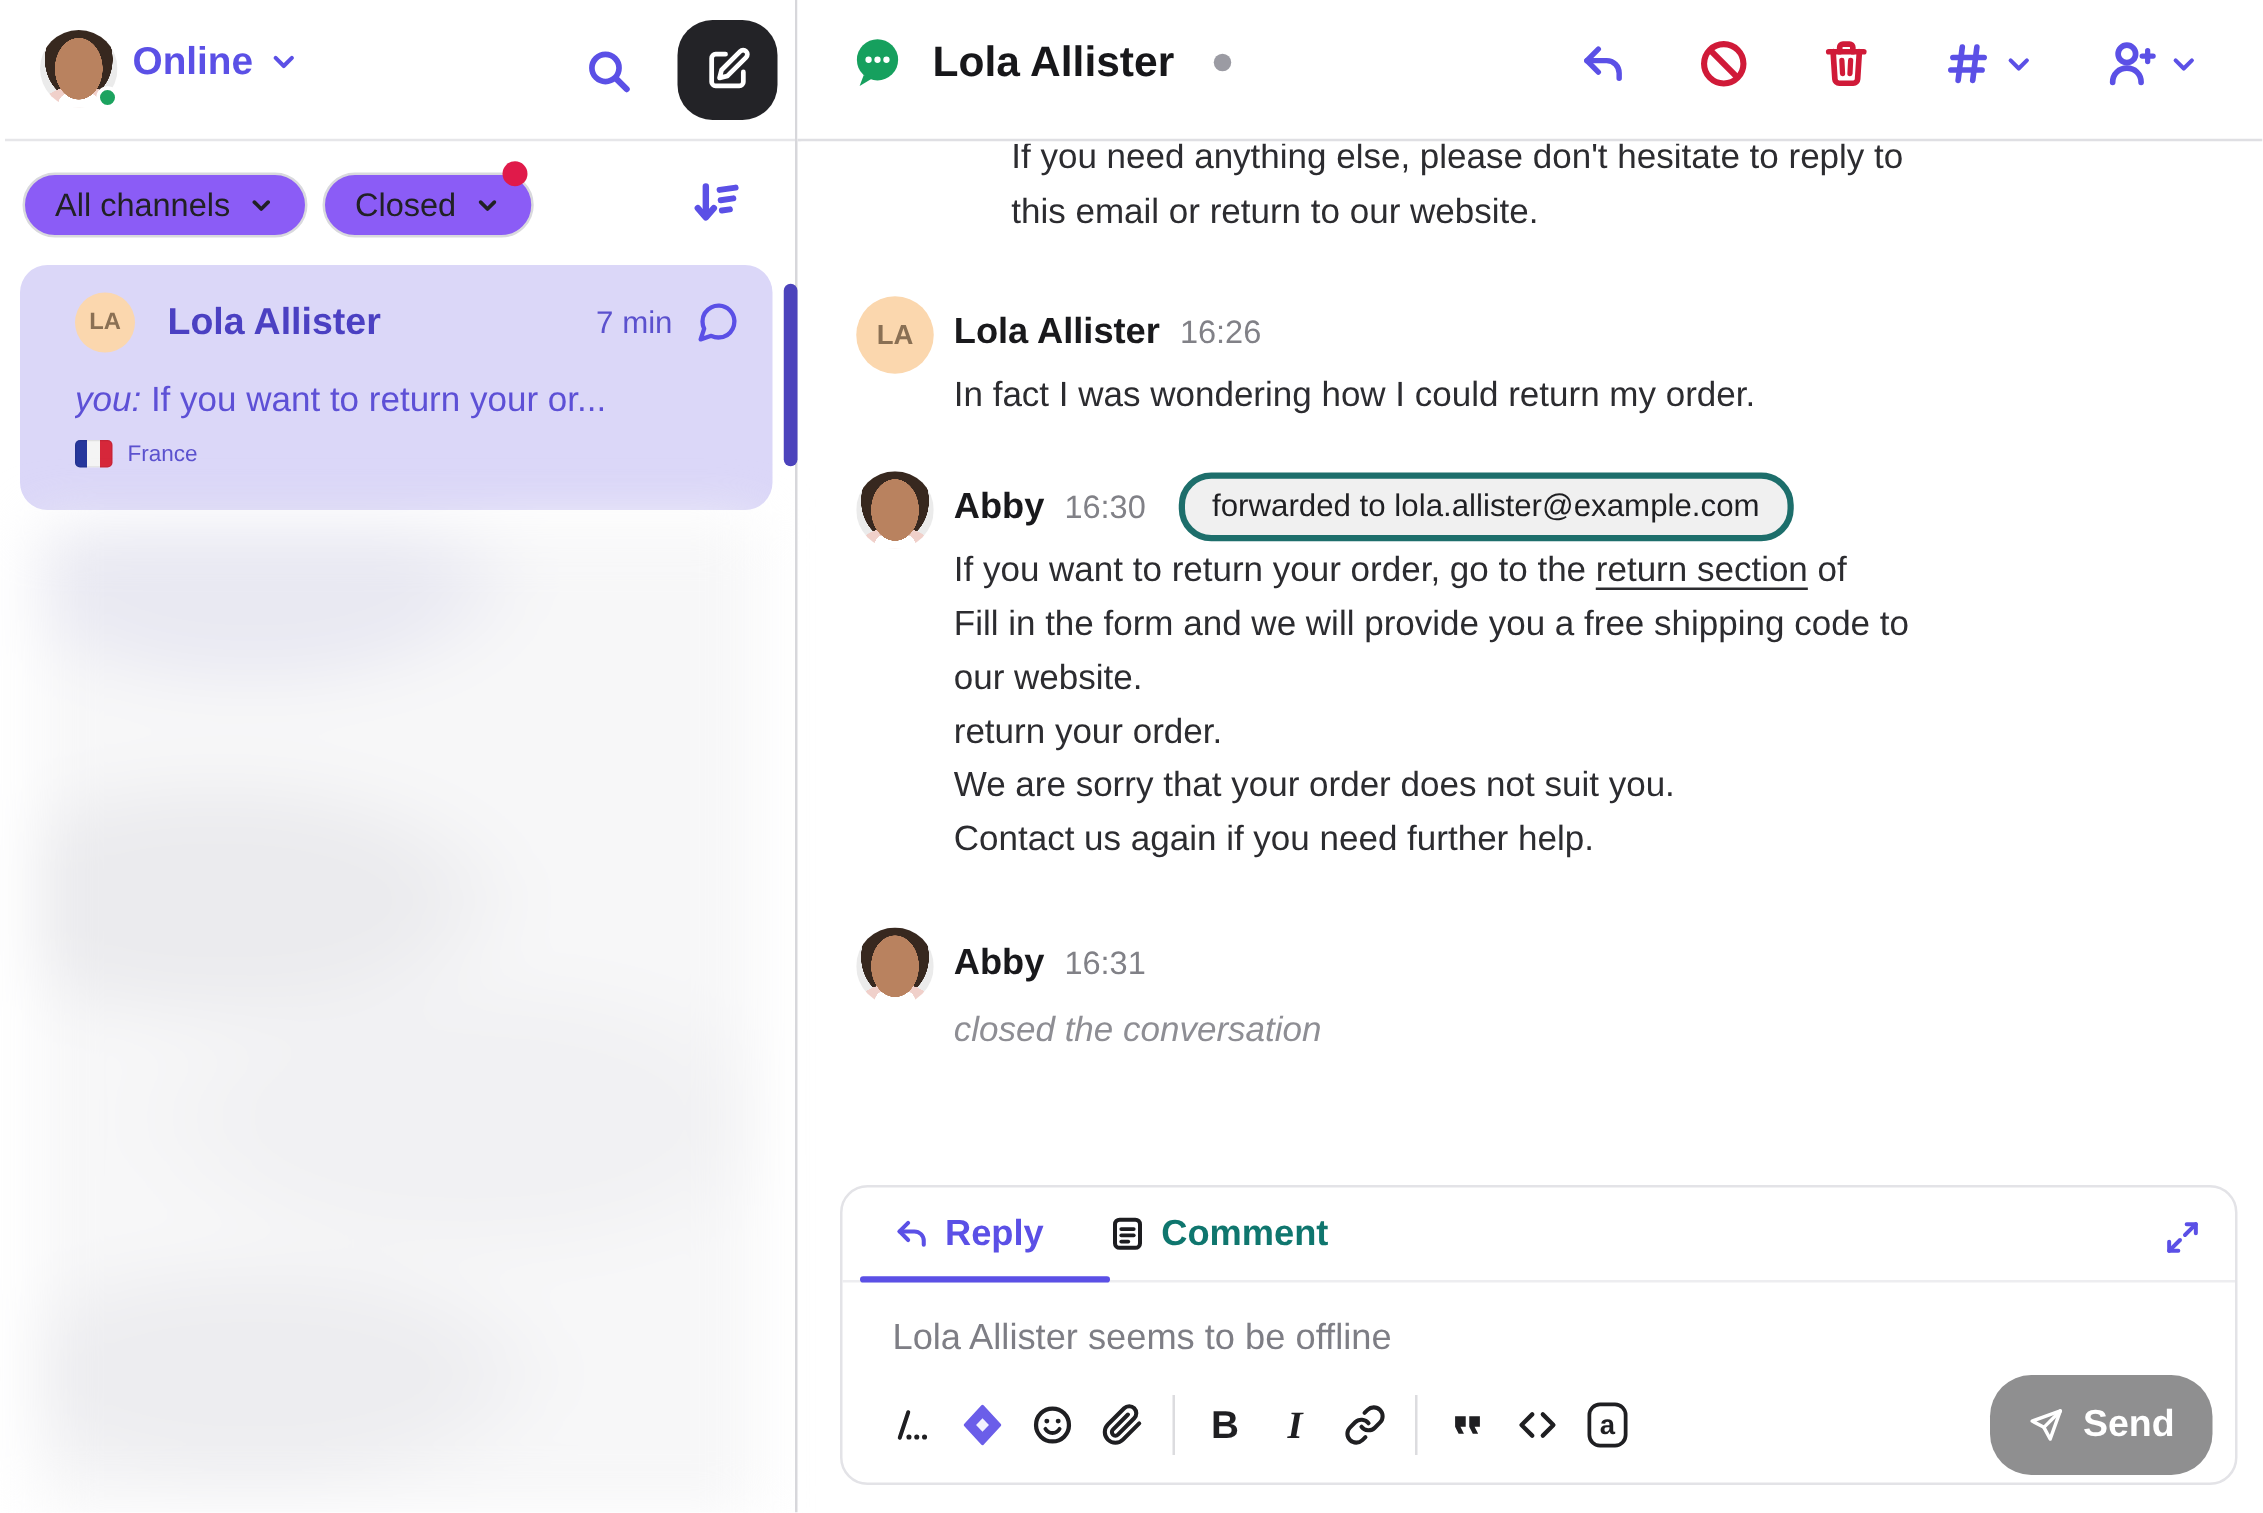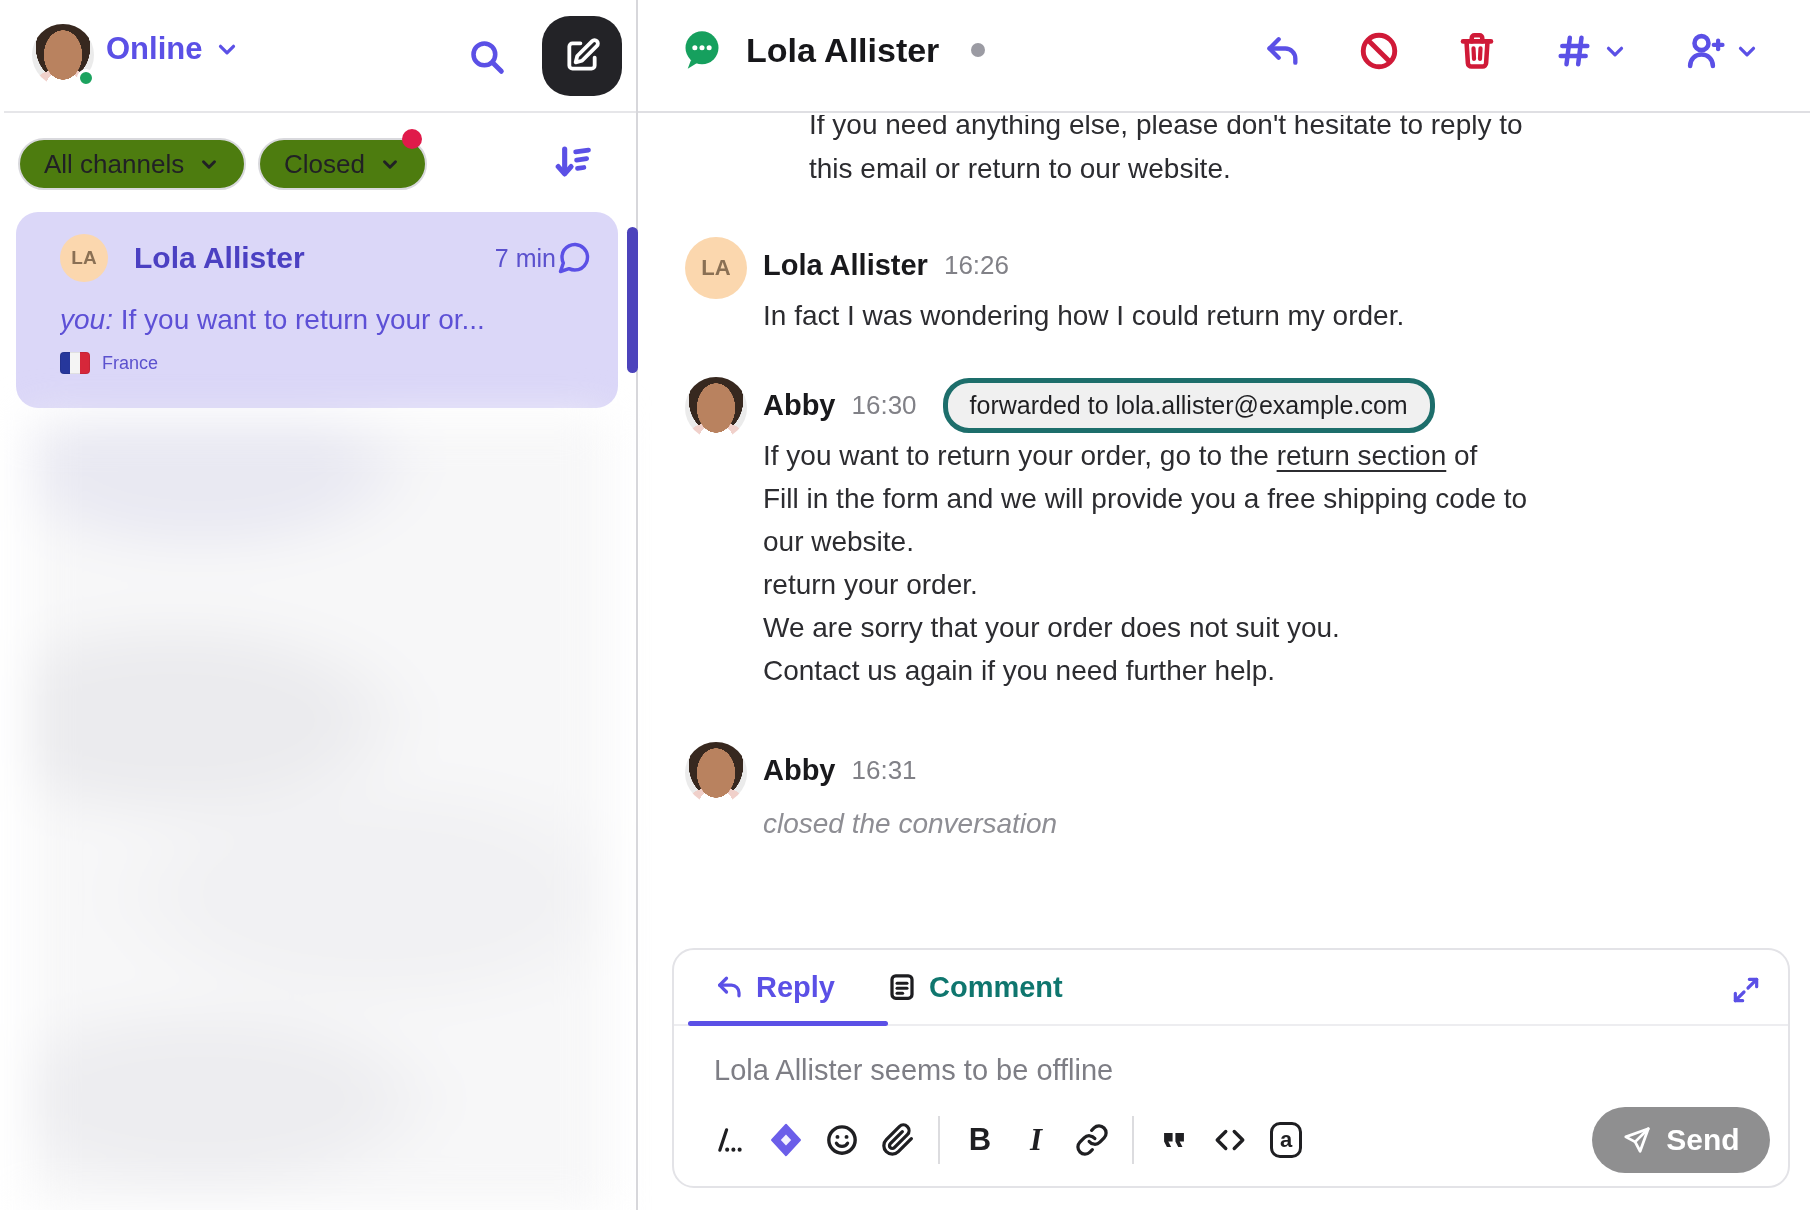--- a/index.html
+++ b/index.html
@@ -26,35 +26,35 @@
                 border-radius:50%; background:#1ca35f; border:3px solid #fff; }
   .sb-status { position:absolute; left:102px; top:31px; display:flex; align-items:center; gap:12px;
                color:#5b50e6; font-size:31px; font-weight:700; cursor:pointer; }
   .sb-search { position:absolute; left:462px; top:36px; width:42px; height:42px; }
   .compose-btn { position:absolute; left:538px; top:16px; width:80px; height:80px;
                  background:#232327; border-radius:28px; display:flex; align-items:center;
                  justify-content:center; }
 
   .filters { position:absolute; left:0; top:113px; width:637px; height:100px; }
   .pill { position:absolute; top:25px; height:52px; border:2px solid #d9d9dd; border-radius:27px;
-          background:#4d7c0f; display:flex; align-items:center; gap:14px; padding:0 24px;
+          background:#8b5cf6; display:flex; align-items:center; gap:14px; padding:0 24px;
           font-size:26px; color:#212125; font-weight:500; }
   .pill-channels { left:18px; }
   .pill-state { left:258px; }
   .red-dot { position:absolute; left:402px; top:16px; width:20px; height:20px; border-radius:50%;
              background:#e01a4a; }
   .sort-btn { position:absolute; left:550px; top:27px; width:44px; height:44px; }
 
   .conv-item { position:absolute; left:16px; top:212px; width:602px; height:196px;
                background:#dbd7f8; border-radius:22px; padding:22px 26px 0 44px; }
   .conv-row1 { display:flex; align-items:center; }
   .conv-la { width:48px; height:48px; border-radius:50%; background:#fbd7ae; color:#8a7054;
              font-size:19px; font-weight:700; display:flex; align-items:center; justify-content:center; }
   .conv-name { margin-left:26px; font-size:30px; font-weight:600; color:#4b40c2; }
-  .conv-right { margin-left:auto; display:flex; align-items:center; }
+  .conv-right { margin-left:auto; display:flex; align-items:center; gap:18px; }
   .conv-time { font-size:25px; color:#5b51ce; }
   .conv-preview { margin-top:22px; font-size:28px; color:#5d50d6; white-space:nowrap; overflow:hidden; }
   .conv-preview .you { font-style:italic; }
   .conv-meta { margin-top:16px; display:flex; align-items:center; gap:12px; }
   .flag-fr { width:30px; height:22px; border-radius:4px;
              background:linear-gradient(90deg,#26379c 0 33%,#f4f4f4 33% 66%,#d6273a 66% 100%);
              box-shadow:0 0 0 1px rgba(0,0,0,.08) inset; }
   .conv-country { font-size:18px; color:#5b51ce; }
   .active-bar { position:absolute; left:627px; top:227px; width:11px; height:146px;
                 border-radius:6px; background:#4c43bc; z-index:3; }
@@ -116,21 +116,21 @@
   .toolbar { position:absolute; left:28px; right:18px; bottom:12px; height:68px;
              display:flex; align-items:center; }
   .tb-icon { width:56px; height:48px; display:flex; align-items:center; justify-content:center;
              color:#1f1f22; }
   .tb-sep { width:2px; height:48px; background:#dcdcdf; margin:0 12px; }
   .glyph-b { font-size:31px; font-weight:800; }
   .glyph-i { font-size:31px; font-weight:700; font-style:italic; font-family:"Liberation Serif",serif; }
   .boxed-a { width:32px; height:36px; border:3px solid #1f1f22; border-radius:10px;
              display:flex; align-items:center; justify-content:center;
              font-size:22px; font-weight:700; }
-  .send-btn { margin-left:auto; width:178px; height:66px; border-radius:33px; background:#8f8f90;
+  .send-btn { margin-left:auto; width:178px; height:80px; border-radius:33px; background:#8f8f90;
               border:none; display:flex; align-items:center; justify-content:center; gap:14px;
               color:#fff; font-size:30px; font-weight:700; font-family:"Liberation Sans",sans-serif;
               cursor:pointer; }
 </style>
 </head>
 <body>
 
 <div class="app">
 
   <div class="sidebar">

